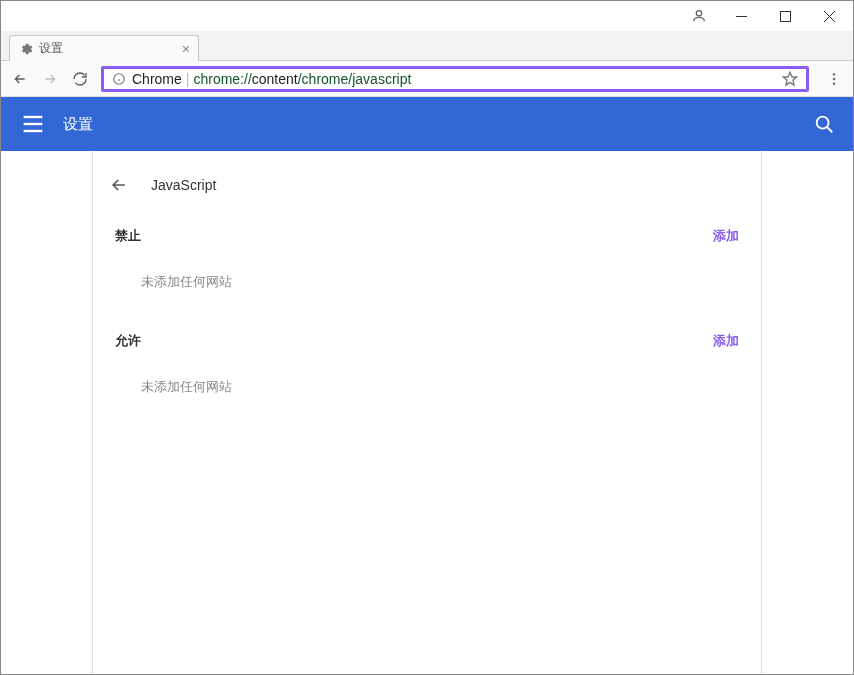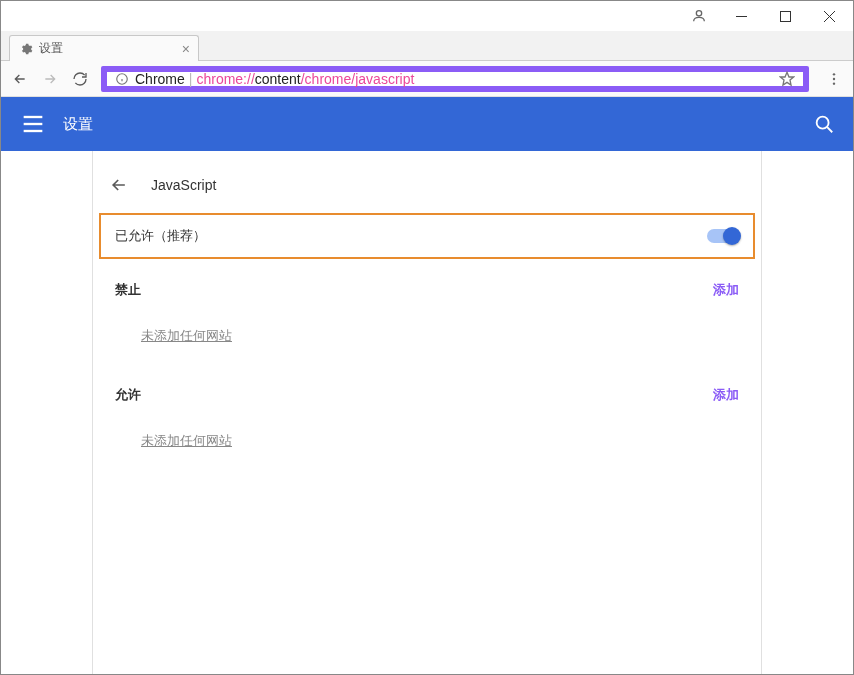--- a/index.html
+++ b/index.html
@@ -63,33 +63,33 @@
       align-items: center;
       padding: 0 6px;
       border-bottom: 1px solid #e0e0e0;
       gap:4px;
     }
     .nav-btn { width: 26px; height: 26px; display:flex; align-items:center; justify-content:center;}
     .nav-btn svg { width: 16px; height: 16px; }
     .omnibox {
       flex: 1;
       height: 26px;
-      border: 6px solid #8b5cf6;
+      border: 3px solid #8b5cf6;
       border-radius: 2px;
       background: #fff;
       display: flex;
       align-items: center;
       padding: 0 8px;
       font-size: 14px;
       color: #555;
       margin:0 4px;
     }
     .omnibox-secure { width:14px; height:14px; margin-right:6px; }
     .omnibox .url-dark { color: #222; }
-    .omnibox .url-light { color: #ec4899; }
+    .omnibox .url-light { color: #14532d; }
     .omnibox .sep { color: #bbb; margin:0 4px; }
     .star-btn { margin-left: auto; width:16px; display:flex; align-items:center;}
     .toolbar-end { display:flex; align-items:center; gap:6px; margin-left:4px;}
 
     
     .app-bar {
       height: 54px;
       background: #3367d6;
       display: flex;
       align-items: center;
@@ -159,21 +159,20 @@
       font-size: 14px;
       color: #333;
       font-weight: bold;
     }
     .section-label { font-size: 13px; color: #333;}
     .section-action { margin-left:auto; font-size:13px; color:#8b5cf6;}
     .empty-row {
       padding: 10px 22px 22px 48px;
       font-size: 13px;
       color: #888;
-      text-decoration: underline;
     }
     .sep-line { height: 1px; background: transparent; }
   </style>
 </head>
 <body>
 
 <div class="win-titlebar">
   <div class="win-buttons">
     <div class="win-account">
       <svg viewBox="0 0 24 24" fill="none" stroke="#666" stroke-width="2">
@@ -278,26 +277,20 @@
   <div class="card">
     <div class="card-header">
       <span class="back-icon">
         <svg viewBox="0 0 24 24" fill="none" stroke="#5a5a5a" stroke-width="2">
             <path d="M19 12H5M11 18l-6-6 6-6"></path>
           </svg>
       </span>
       <span class="card-title">JavaScript</span>
     </div>
 
-    <div class="highlight-row">
-      <span>已允许（推荐）</span>
-      <div class="toggle-switch">
-        <div class="toggle-thumb"></div>
-      </div>
-    </div>
 
     <div class="section-row">
       <span class="section-label">禁止</span>
       <span class="section-action">添加</span>
     </div>
     <div class="empty-row">未添加任何网站</div>
 
     <div class="sep-line"></div>
 
     <div class="section-row">

